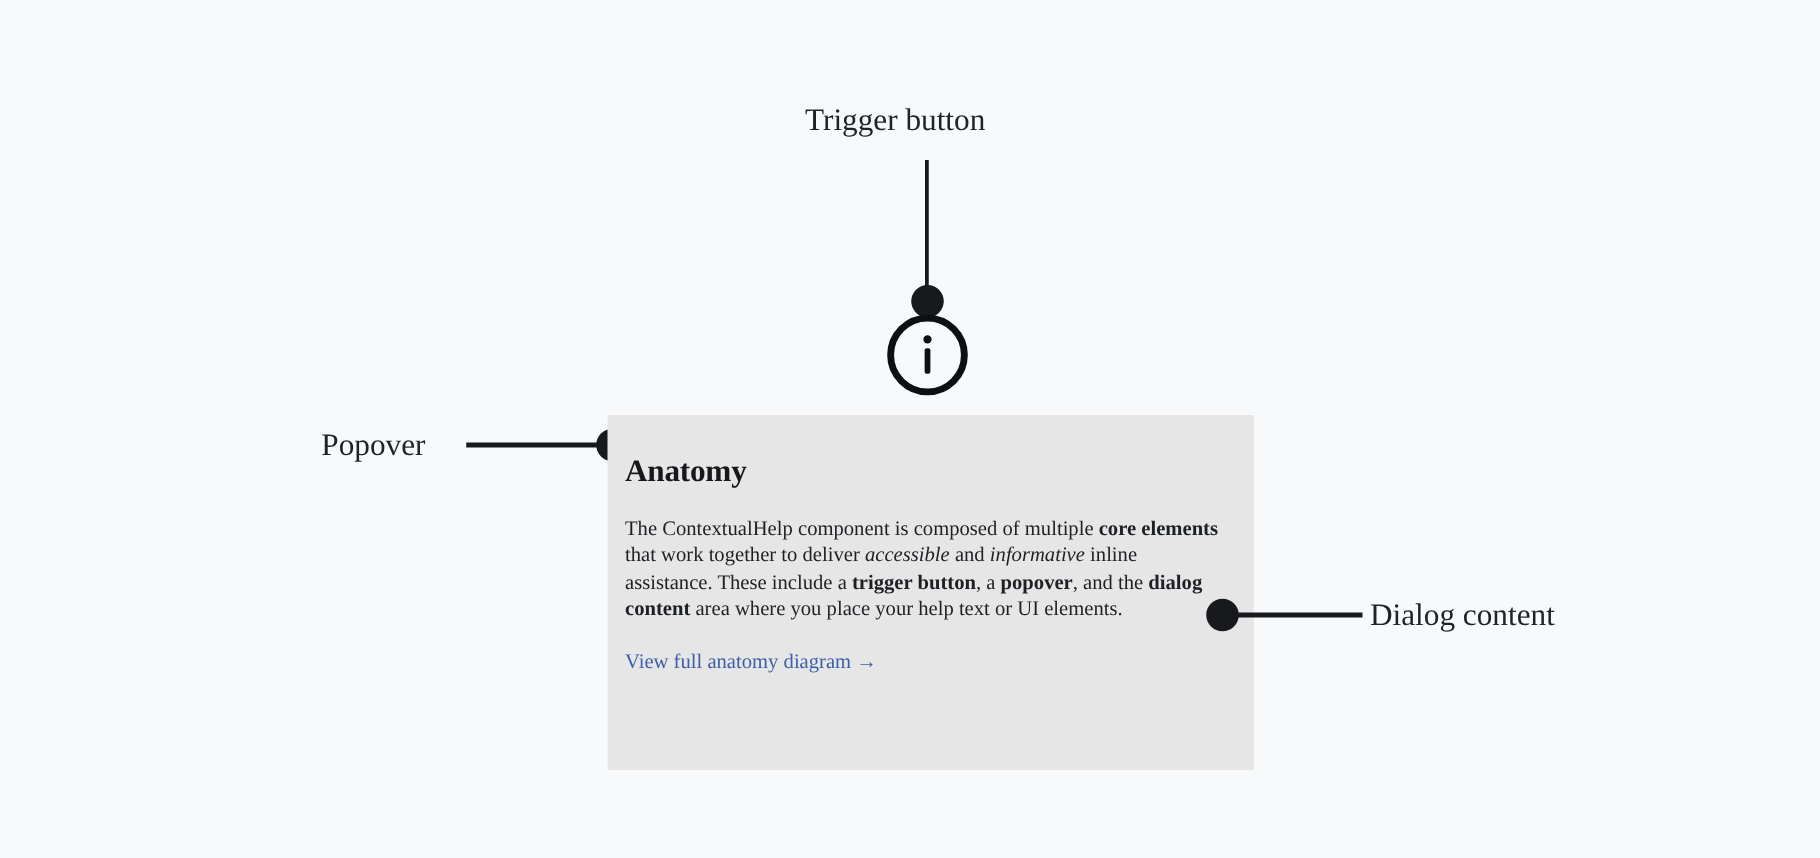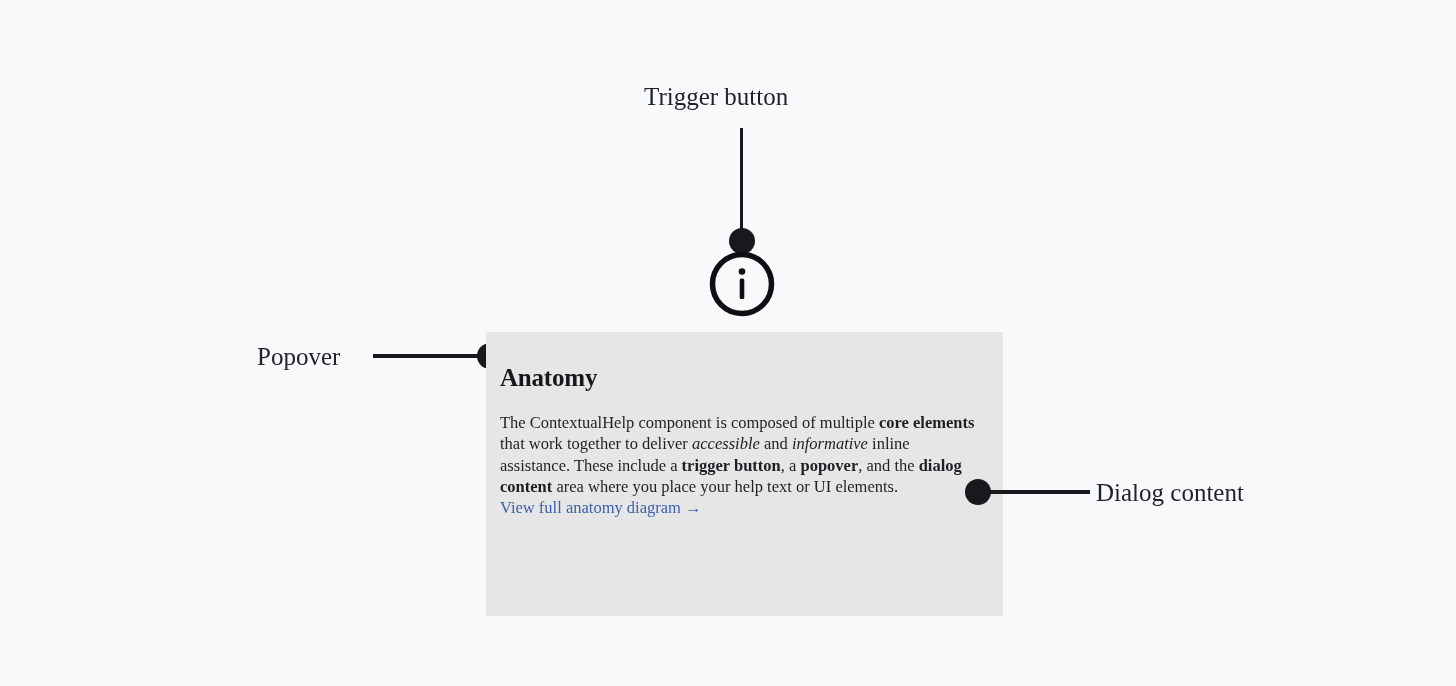--- a/index.html
+++ b/index.html
@@ -147,20 +147,21 @@
     color: #1d2024;
     max-width: 484px;
     margin: 0;
   }
 
   #popover-body b { font-weight: 700; }
   #popover-body i { font-style: italic; }
 
   #popover-link {
     display: inline-block;
+    margin-top: 21px;
     font-size: 16.5px;
     line-height: 1.2;
     color: #3b5fa8;
     text-decoration: none;
     cursor: pointer;
   }
 </style>
 </head>
 <body>
 

